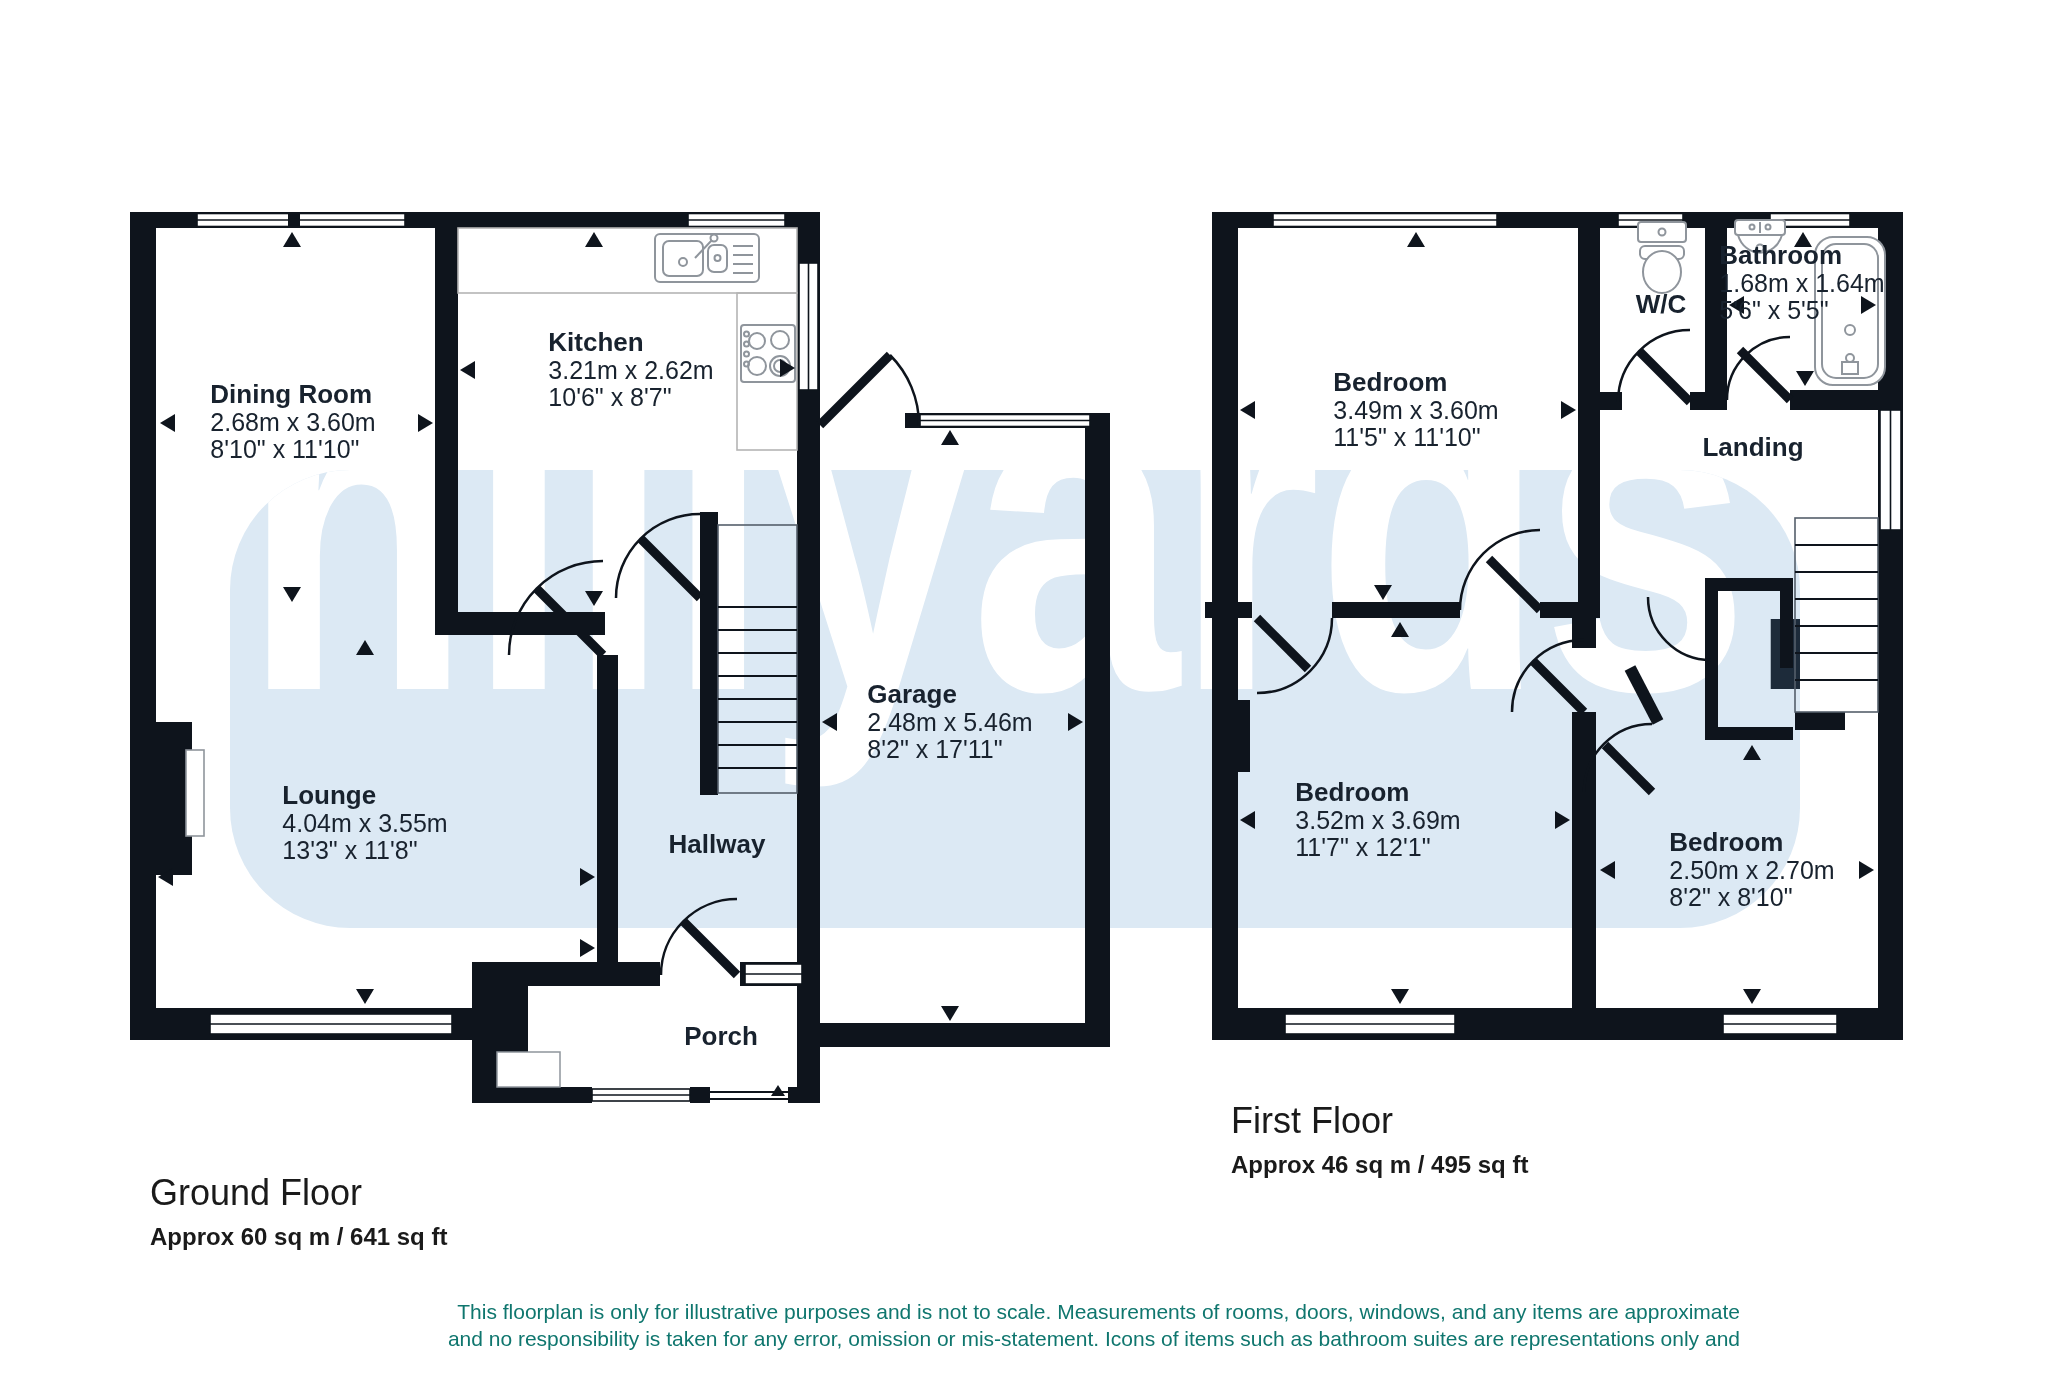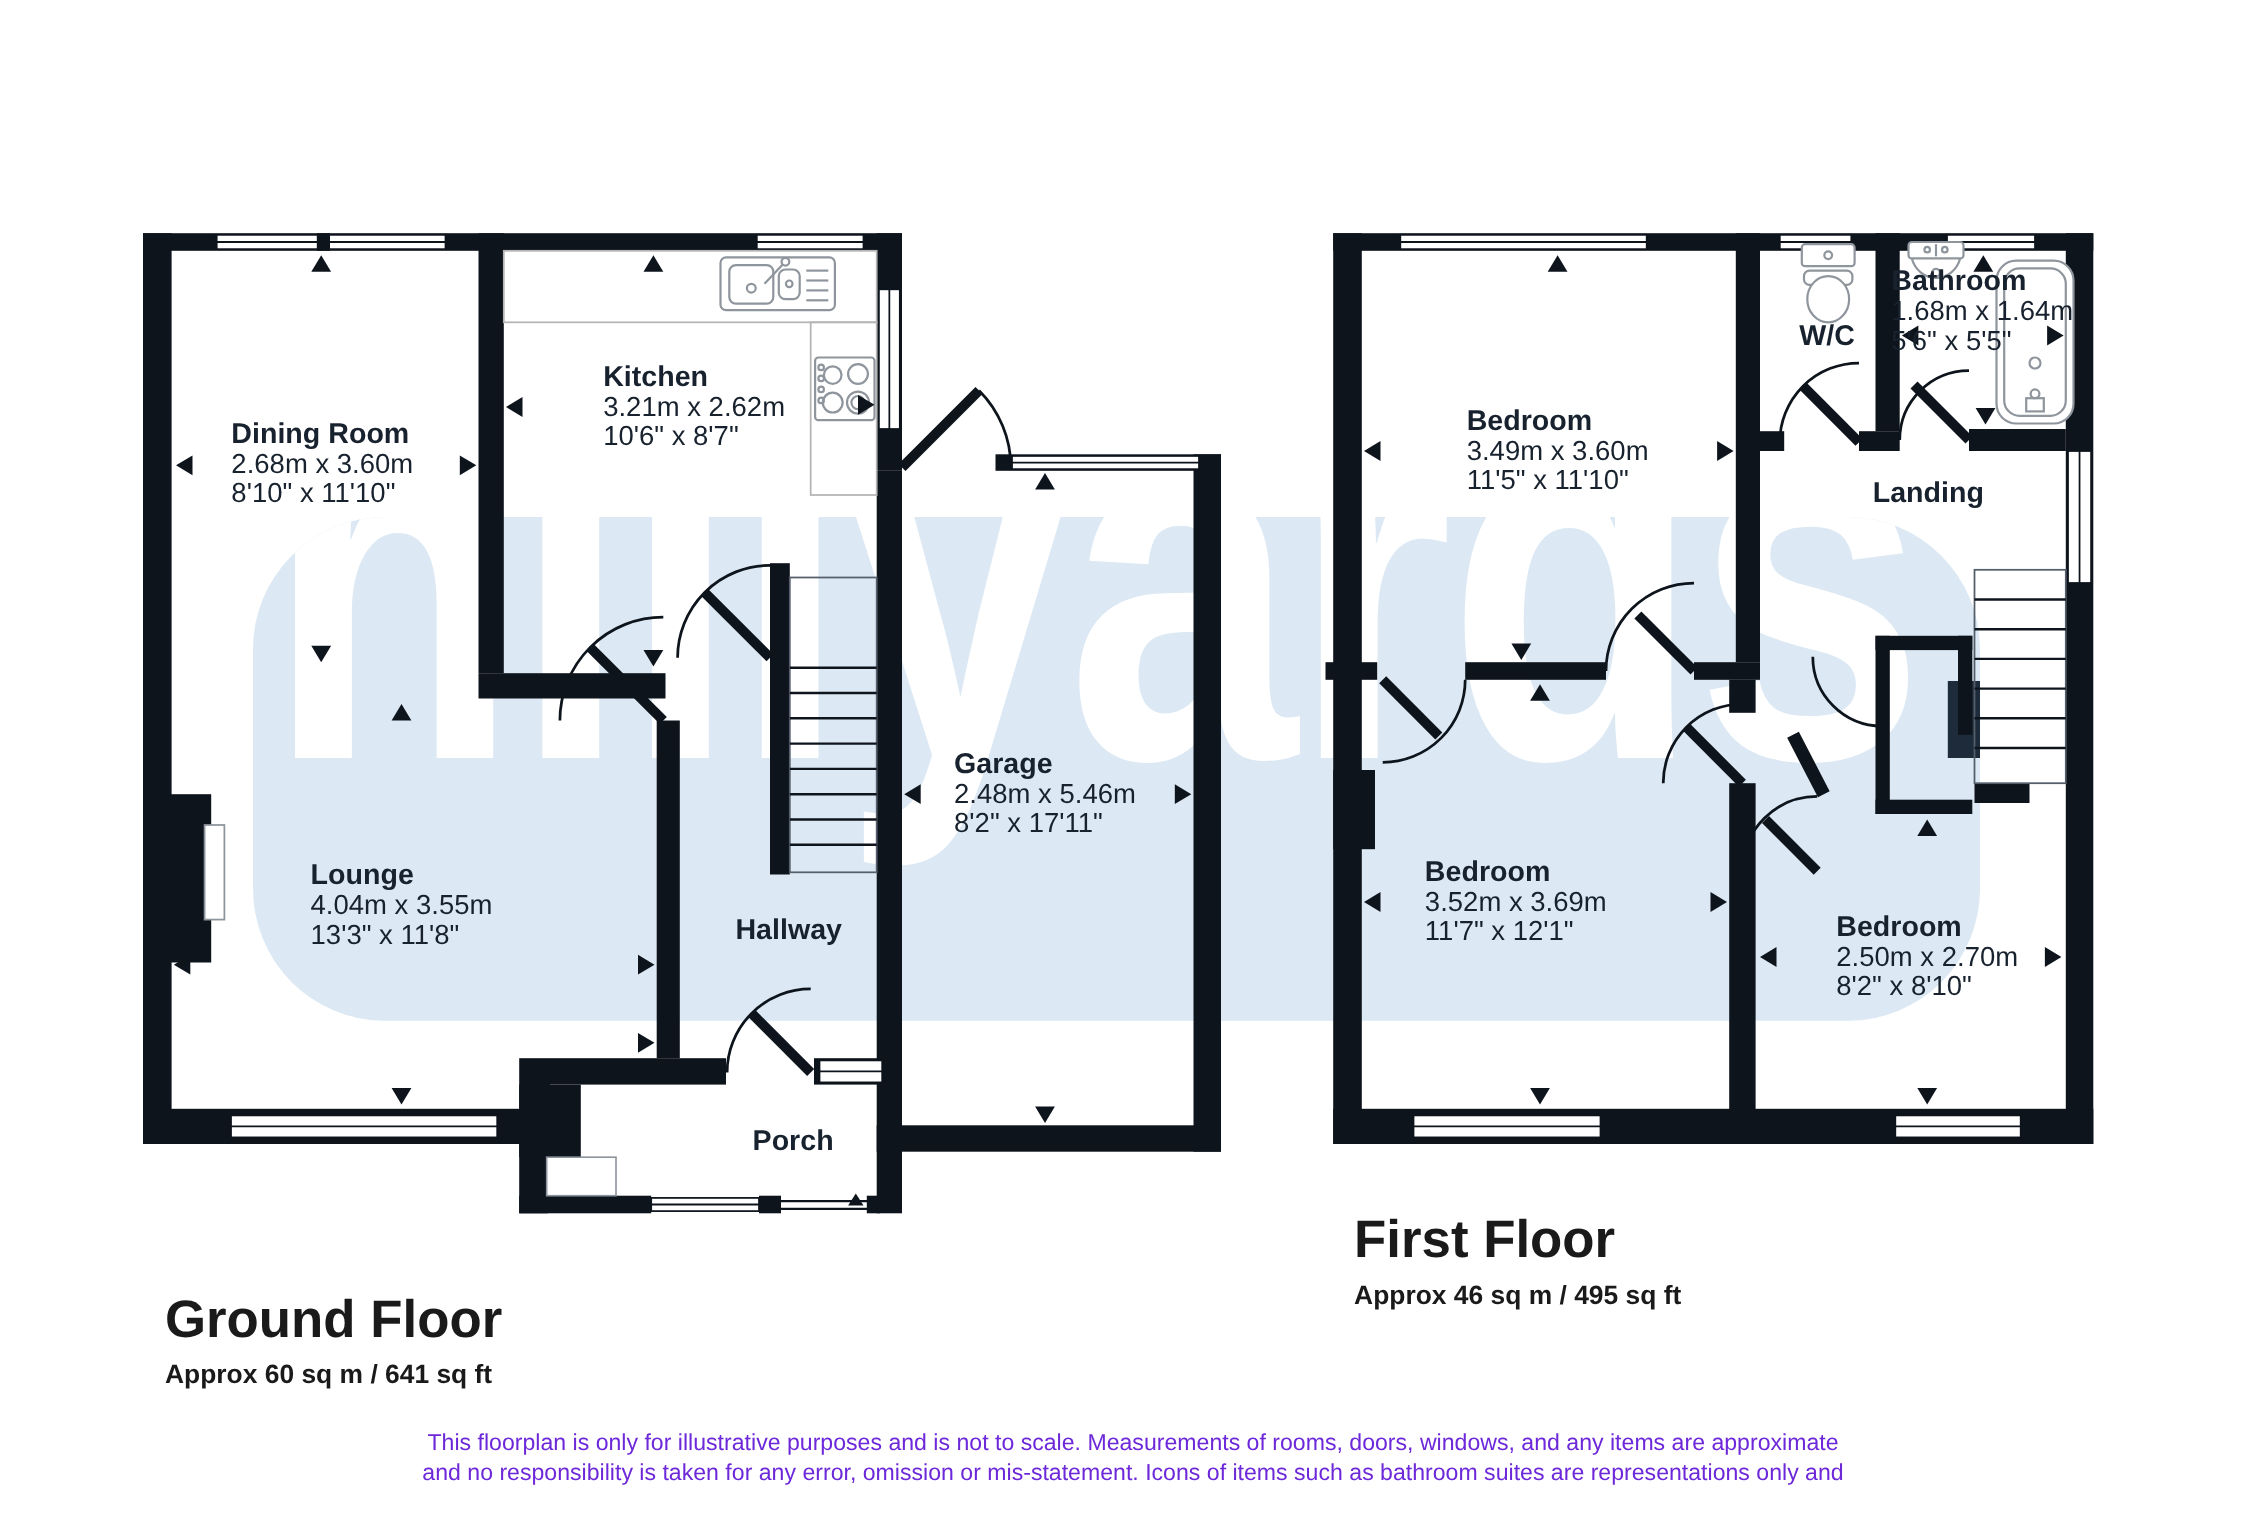--- a/index.html
+++ b/index.html
@@ -14,24 +14,24 @@
   .wm-dot{color:#1d2b3a;}
   
   #plan{position:absolute;left:0;top:0;}
   
   .hdr{position:absolute;left:1030px;top:48px;transform:translateX(-50%);
        text-align:center;font-weight:bold;font-size:25px;color:#000;line-height:29px;}
   .room-label{position:absolute;transform:translate(-50%,-50%);
        font-size:25px;color:#18222e;line-height:27.5px;white-space:nowrap;}
   .room-label .rn{font-weight:bold;font-size:26px;}
   .floor-block{position:absolute;color:#1a1a1a;}
-  .floor-title{font-size:48px;font-weight:700;}
+  .floor-title{font-size:36px;font-weight:400;}
   .floor-area{font-size:24px;font-weight:bold;margin-top:9px;}
   .disclaimer{position:absolute;left:1030px;top:1298px;transform:translateX(-50%);
-       width:1420px;text-align:center;font-size:21px;color:#6d28d9;line-height:27px;}
+       width:1420px;text-align:right;font-size:21px;color:#0f766e;line-height:27px;}
 </style>
 </head>
 <body>
 
 <div id="stage">
 
 
   <div id="wm-band">
     <div class="wm-text"><span>hillyards</span><span class="wm-dot">.</span></div>
   </div>

